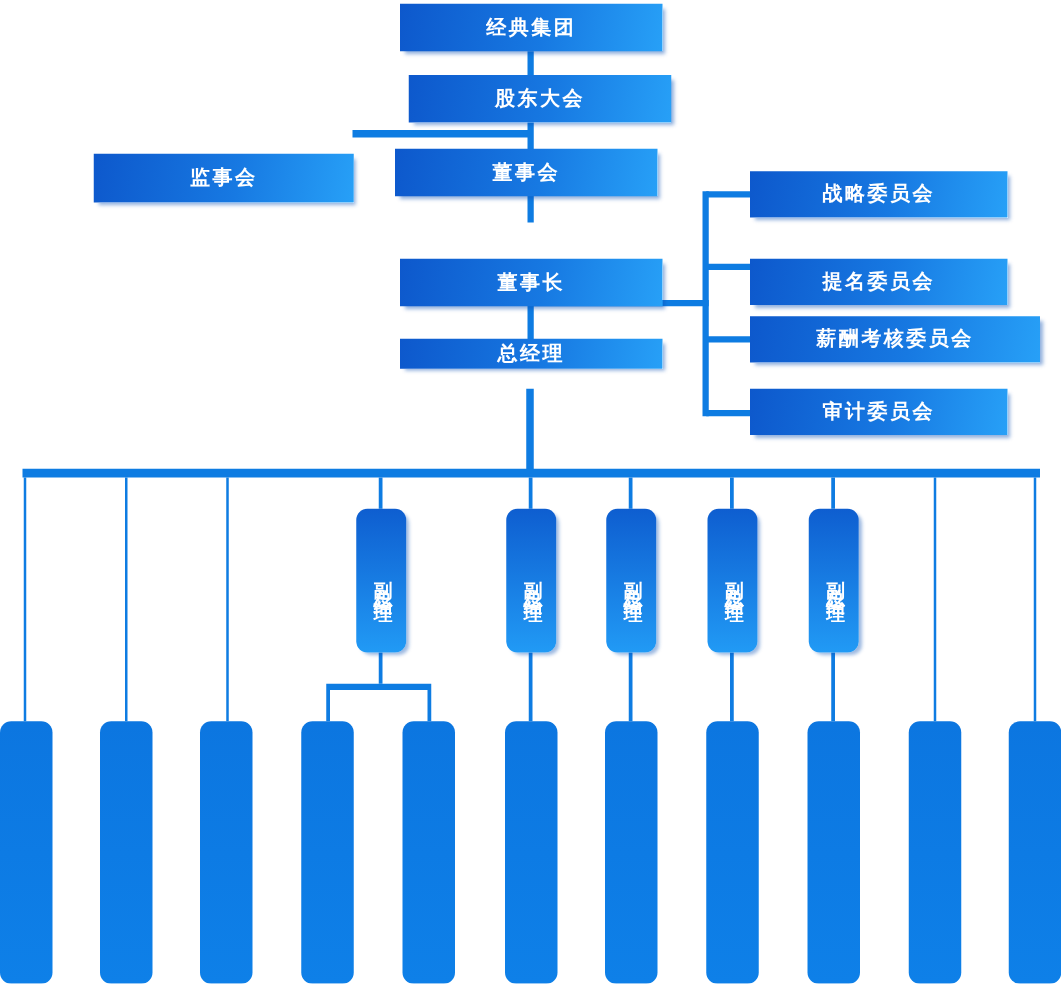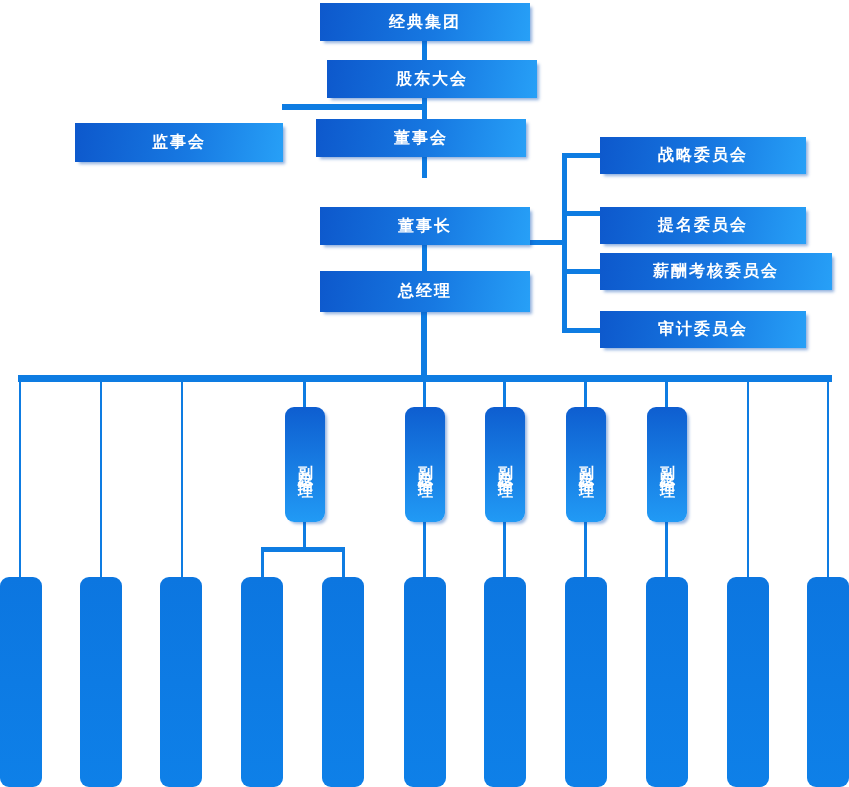--- a/index.html
+++ b/index.html
@@ -109,21 +109,21 @@
   </div>
   <div class="node" style="left:75px; top:88px; width:208px; height:39px;margin-top:35px;">
     <span>监事会</span>
   </div>
   <div class="node wide" style="left:316px; top:119px;text-align:right;">
     <span>董事会</span>
   </div>
   <div class="node wide" style="left:320px; top:175px;margin-top:32px;">
     <span>董事长</span>
   </div>
-  <div class="node" style="left:320px; top:271px; width:210px; height:41px;">
+  <div class="node" style="left:320px; top:271px; width:210px; height:24px;">
     <span>总经理</span>
   </div>
 
   <div class="node" style="left:600px; top:137px; width:206px; height:37px;font-family:Liberation Serif, serif;">
     <span>战略委员会</span>
   </div>
   <div class="node" style="left:600px; top:195px; width:206px; height:37px;margin-top:12px;">
     <span>提名委员会</span>
   </div>
   <div class="node" style="left:600px; top:253px; width:232px; height:37px;">

